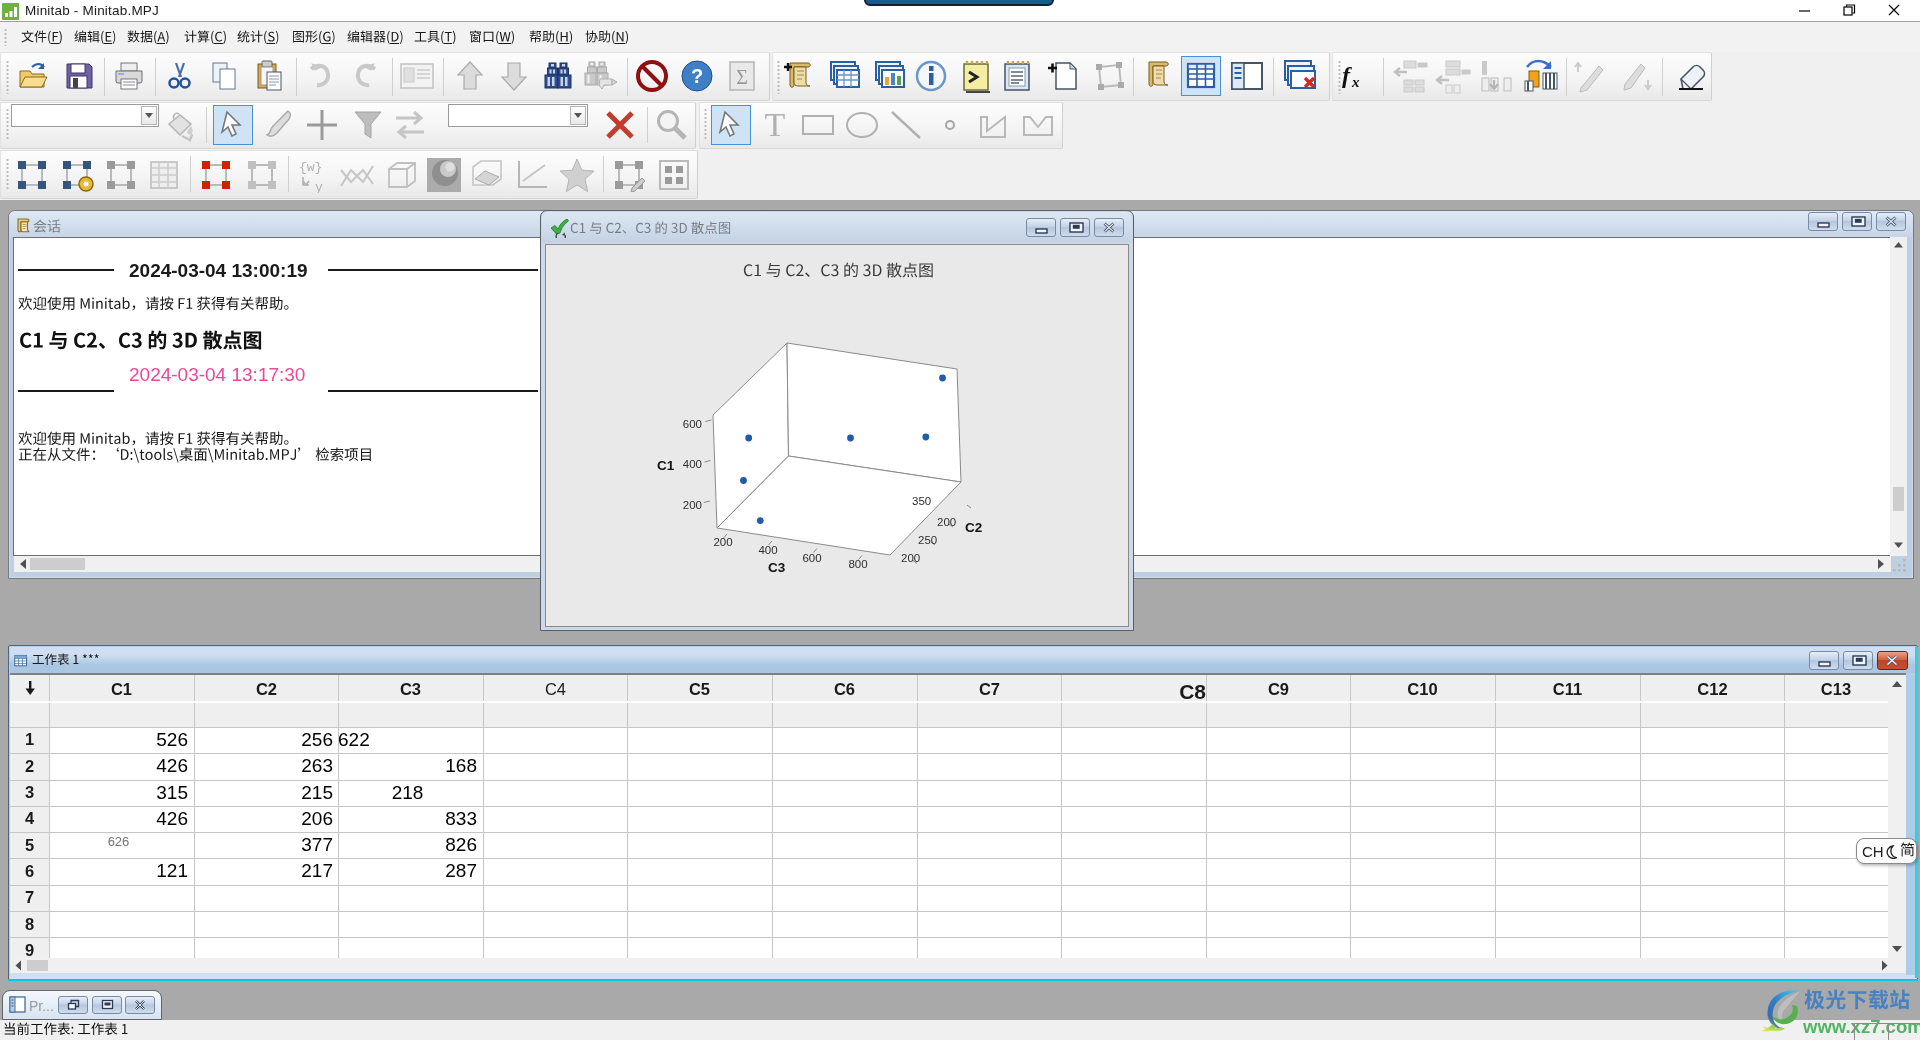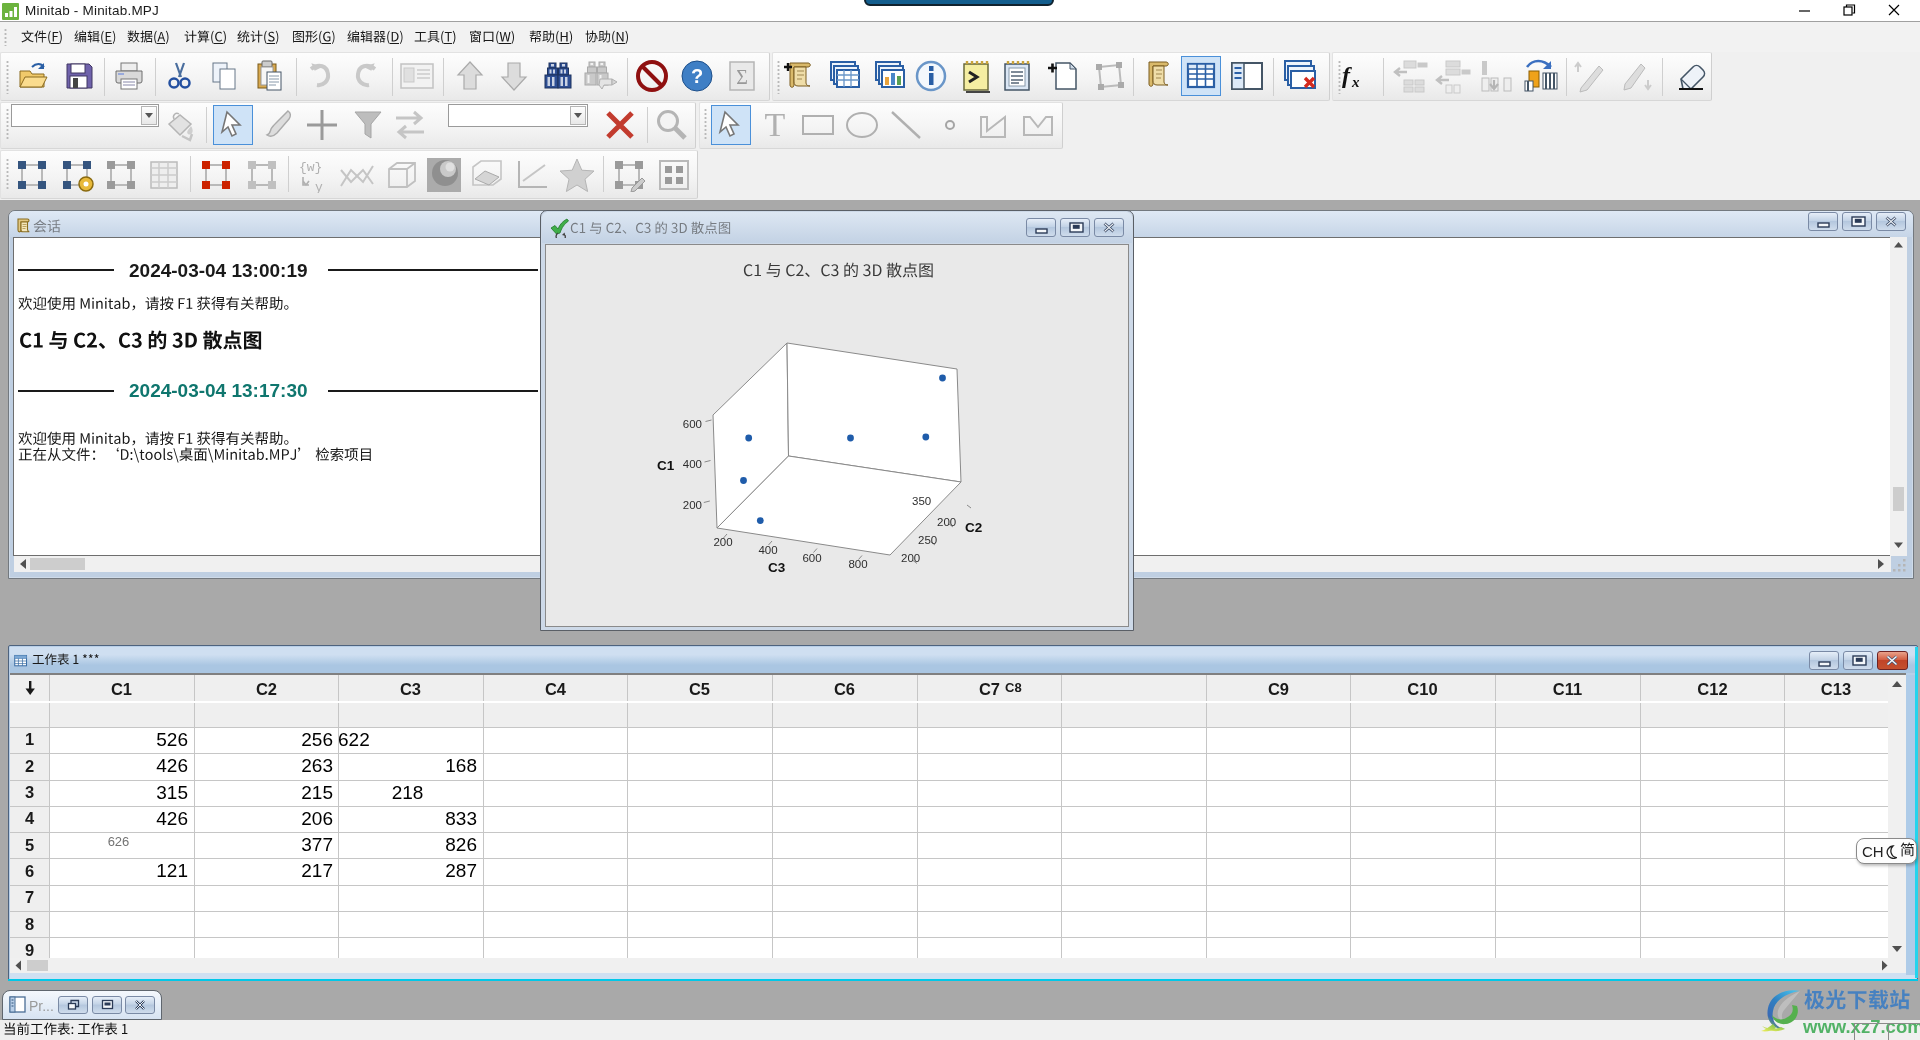--- a/index.html
+++ b/index.html
@@ -505,21 +505,21 @@
     <g fill="#505050">
 <path d="M12 3l-6 5 6 5z"></path>
       <path d="M1864 3l6 5-6 5z"></path>
     </g>
   </svg>
 <div class="abs" style="left:18px;top:269px;width:96px;height:2px;background:#1a1a1a"></div>
 <div class="abs" style="left:328px;top:269px;width:210px;height:2px;background:#1a1a1a"></div>
 <div class="abs" style="left:129px;top:260px;white-space:nowrap;font-size:19px;font-weight:bold;color:#1a1a1a">2024-03-04 13:00:19</div>
 <div class="abs" style="left:18px;top:390px;width:96px;height:2px;background:#1a1a1a"></div>
 <div class="abs" style="left:328px;top:390px;width:210px;height:2px;background:#1a1a1a"></div>
-<div class="abs" style="left:129px;top:380px;white-space:nowrap;font-size:19px;font-weight:bold;color:#0f766e">2024-03-04 13:17:30</div>
+<div class="abs" style="left:129px;top:364px;white-space:nowrap;font-size:19px;font-weight:normal;color:#ec4899">2024-03-04 13:17:30</div>
 <div class="abs" style="left:540px;top:210px;width:594px;height:421px;background:#cdd9e8;border:1.5px solid #5a5f66;border-radius:7px 7px 0 0"></div>
 <div class="abs" style="left:542px;top:212px;width:590px;height:31px;background:linear-gradient(#dde7f3,#c3d2e4);border-radius:6px 6px 0 0"></div>
 <svg class="abs" style="left:550px;top:218px" width="20" height="20" viewBox="0 0 20 20">
 <path d="M1 10l4-2.5 3 3.5c2-5 5-8 9-10l1.5 2c-4 3-6.5 6-8.5 12l-3.5 1z" fill="#3fae49" stroke="#1f7a28" stroke-width="0.8"></path>
 <path d="M8 15a4.5 4.5 0 1 0 7 2.2" fill="none" stroke="#444" stroke-width="1.3"></path>
     <path d="M14.5 14.5l1 3.5-3.5-1z" fill="#444"></path>
 </svg>
 <svg class="abs" style="left:1026px;top:218px" width="100" height="19" viewBox="0 0 100 19"></svg>
 <div class="winbtn" style="left:1026px;top:218px"></div>
 <div class="winbtn" style="left:1060px;top:218px"></div>
@@ -613,25 +613,25 @@
 <div class="abs" style="left:10px;top:806px;width:1878px;height:1px;background:#c6c6c6"></div>
 <div class="abs" style="left:10px;top:832px;width:1878px;height:1px;background:#c6c6c6"></div>
 <div class="abs" style="left:10px;top:858px;width:1878px;height:1px;background:#c6c6c6"></div>
 <div class="abs" style="left:10px;top:885px;width:1878px;height:1px;background:#c6c6c6"></div>
 <div class="abs" style="left:10px;top:911px;width:1878px;height:1px;background:#c6c6c6"></div>
 <div class="abs" style="left:10px;top:937px;width:1878px;height:1px;background:#c6c6c6"></div>
 <div class="abs" style="left:10px;top:701px;width:1878px;height:2px;background:#fff"></div>
 <div class="abs" style="left:49px;top:680px;width:145px;text-align:center;font-size:16.5px;font-weight:bold;color:#1a1a1a">C1</div>
 <div class="abs" style="left:194px;top:680px;width:145px;text-align:center;font-size:16.5px;font-weight:bold;color:#1a1a1a">C2</div>
 <div class="abs" style="left:338px;top:680px;width:145px;text-align:center;font-size:16.5px;font-weight:bold;color:#1a1a1a">C3</div>
-<div class="abs" style="left:483px;top:680px;width:145px;text-align:center;font-size:16.5px;font-weight:bold;color:#1a1a1a">C4</div>
+<div class="abs" style="left:483px;top:680px;width:145px;text-align:center;font-size:16.5px;font-weight:normal;color:#1a1a1a">C4</div>
 <div class="abs" style="left:627px;top:680px;width:145px;text-align:center;font-size:16.5px;font-weight:bold;color:#1a1a1a">C5</div>
 <div class="abs" style="left:772px;top:680px;width:145px;text-align:center;font-size:16.5px;font-weight:bold;color:#1a1a1a">C6</div>
 <div class="abs" style="left:917px;top:680px;width:145px;text-align:center;font-size:16.5px;font-weight:bold;color:#1a1a1a">C7</div>
-<div class="abs" style="left:1005px;top:680px;width:145px;text-align:left;font-size:13px;font-weight:bold;color:#1a1a1a">C8</div>
+<div class="abs" style="left:1061px;top:680px;width:145px;text-align:right;font-size:21px;font-weight:bold;color:#1a1a1a">C8</div>
 <div class="abs" style="left:1206px;top:680px;width:145px;text-align:center;font-size:16.5px;font-weight:bold;color:#1a1a1a">C9</div>
 <div class="abs" style="left:1350px;top:680px;width:145px;text-align:center;font-size:16.5px;font-weight:bold;color:#1a1a1a">C10</div>
 <div class="abs" style="left:1495px;top:680px;width:145px;text-align:center;font-size:16.5px;font-weight:bold;color:#1a1a1a">C11</div>
 <div class="abs" style="left:1640px;top:680px;width:145px;text-align:center;font-size:16.5px;font-weight:bold;color:#1a1a1a">C12</div>
 <div class="abs" style="left:1784px;top:680px;width:104px;text-align:center;font-size:16.5px;font-weight:bold;color:#1a1a1a">C13</div>
 <svg class="abs" style="left:24px;top:680px" width="12" height="16" viewBox="0 0 12 16">
     <g fill="#1a1a1a">
       <rect x="5" y="1" width="2.4" height="9"></rect>
       <path d="M6.2 15L1.5 8.5h9.4z"></path>
     </g>

